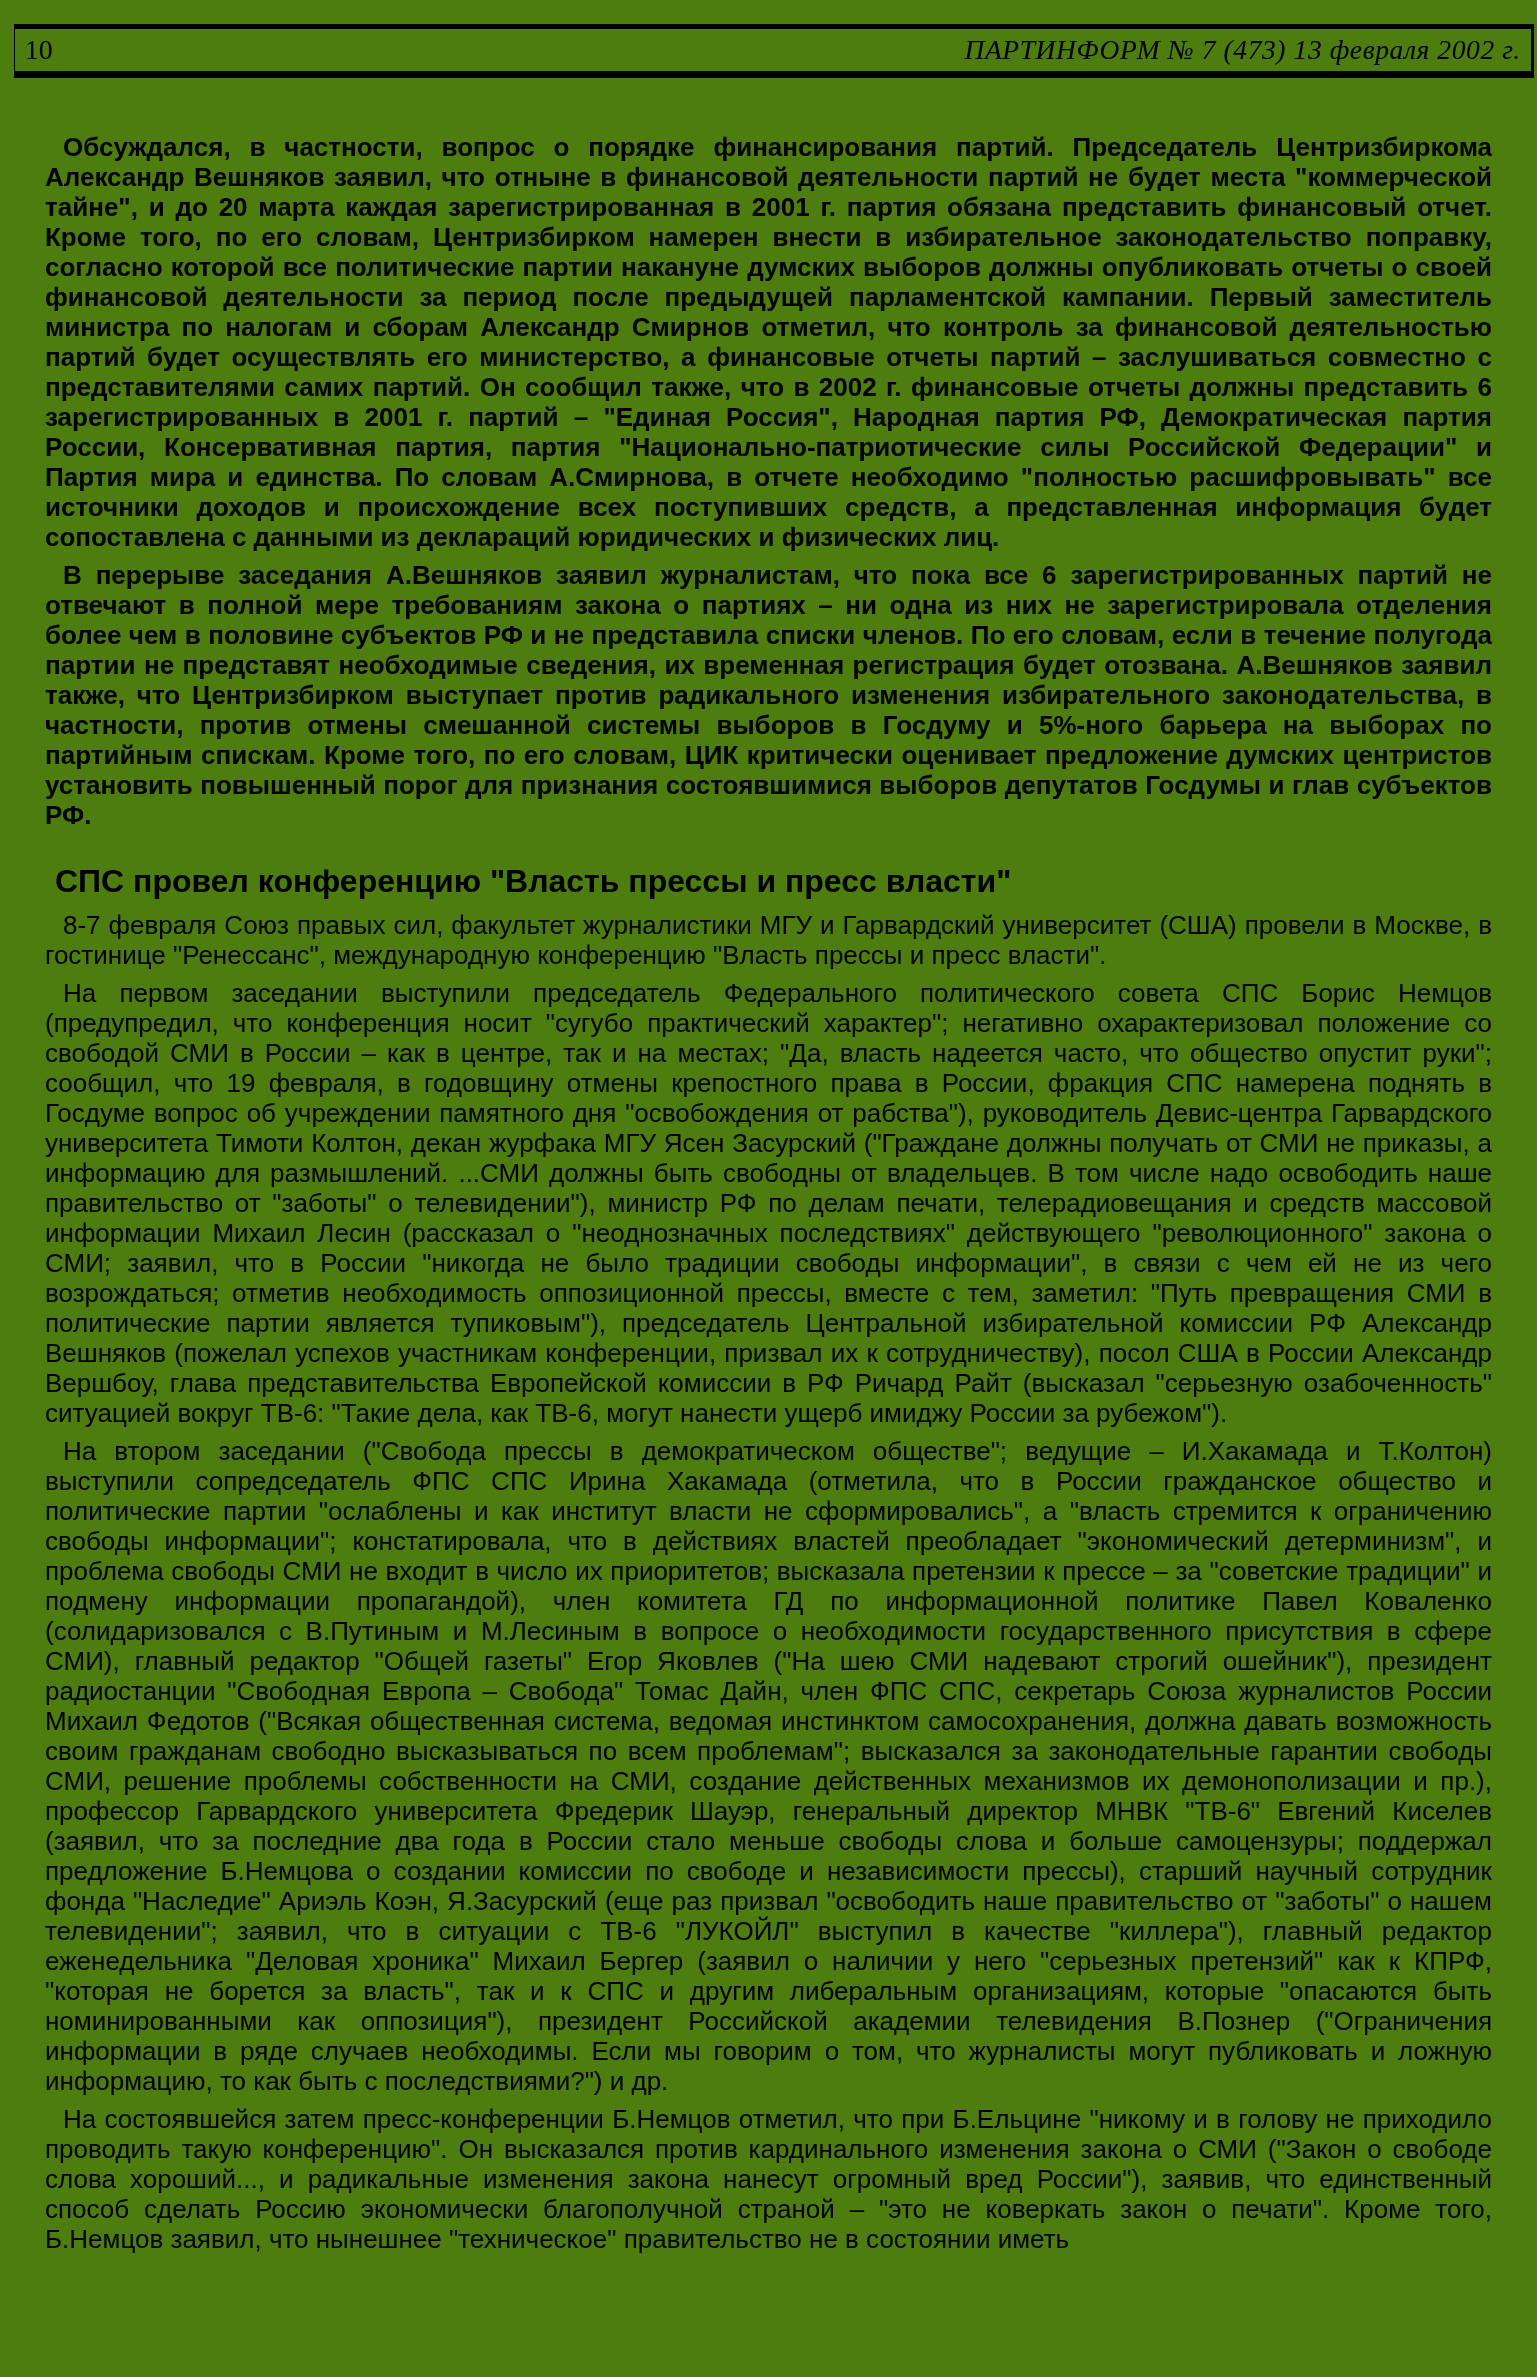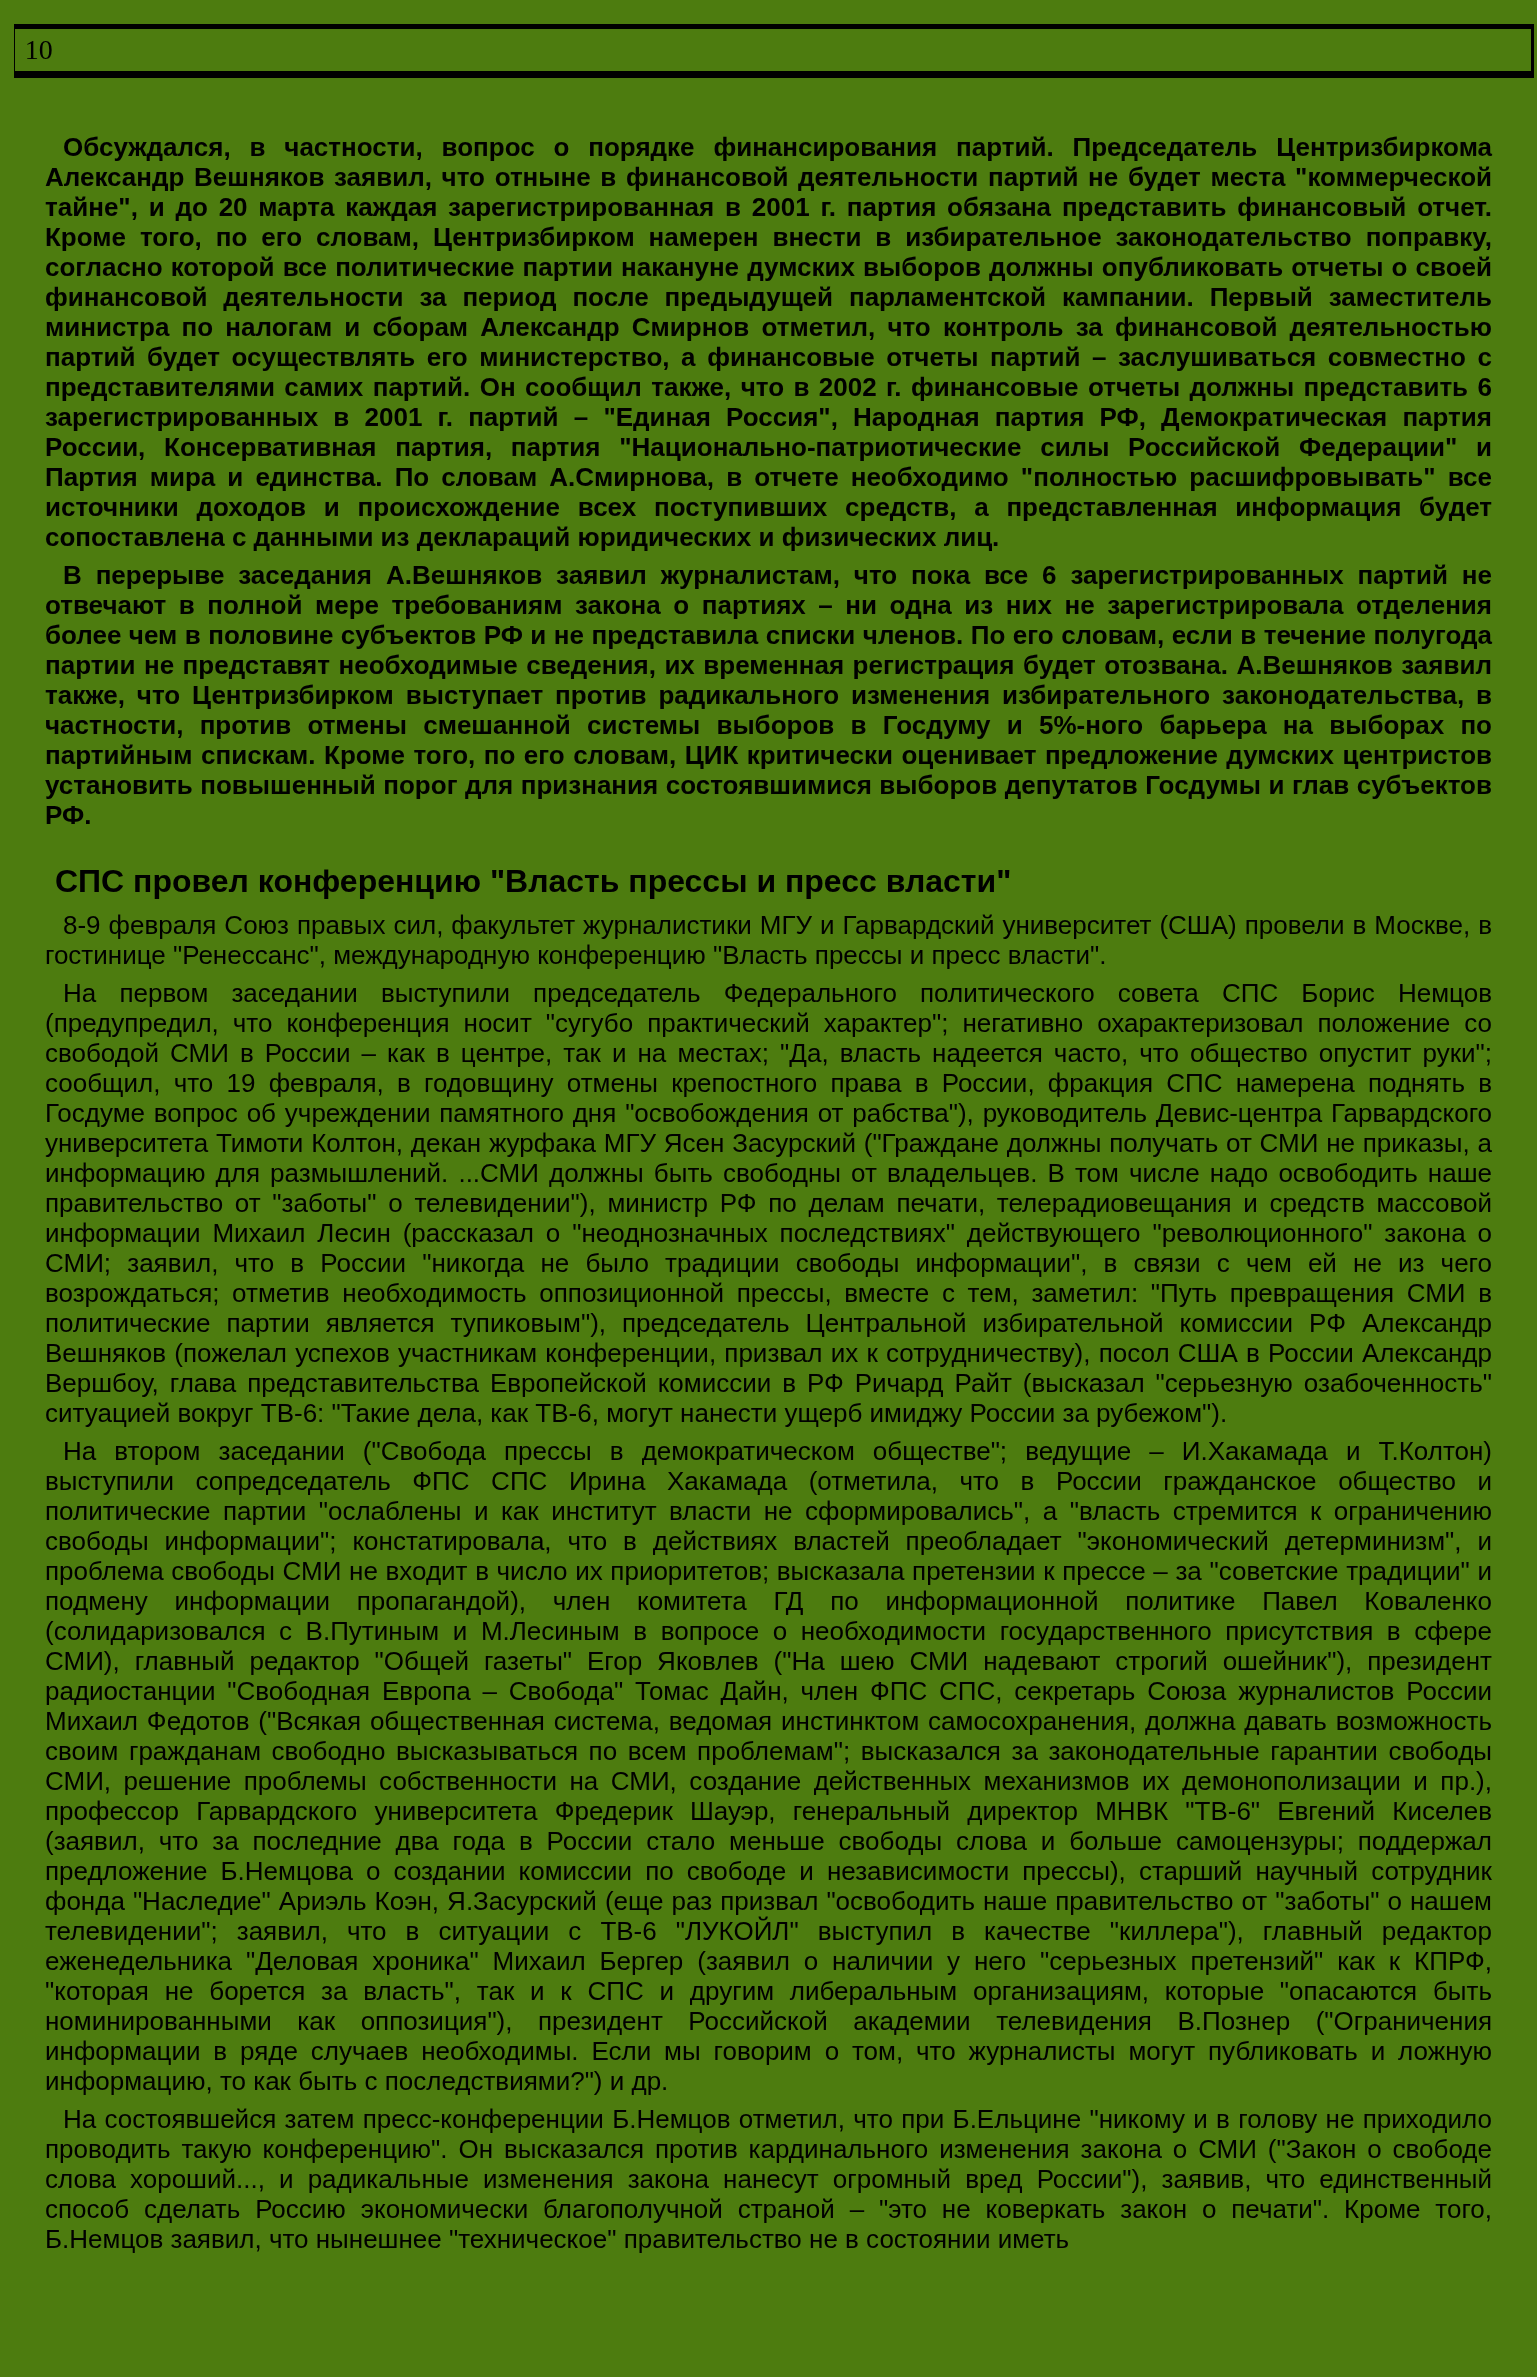--- a/index.html
+++ b/index.html
@@ -66,33 +66,34 @@
     margin: 33px 0 10.2px 0;
   }
 </style>
 </head>
 <body>
 
 <div class="page">
 
   <div class="header-box">
     <span class="page-number">10</span>
+    <span class="masthead">ПАРТИНФОРМ № 7 (473) 13 февраля 2002 г.</span>
   </div>
 
   <div class="content">
 
     <div class="lead">
       <p>Обсуждался, в частности, вопрос о порядке финансирования партий. Председатель Центризбиркома Александр Вешняков заявил, что отныне в финансовой деятельности партий не будет места "коммерческой тайне", и до 20 марта каждая зарегистрированная в 2001 г. партия обязана представить финансовый отчет. Кроме того, по его словам, Центризбирком намерен внести в избирательное законодательство поправку, согласно которой все политические партии накануне думских выборов должны опубликовать отчеты о своей финансовой деятельности за период после предыдущей парламентской кампании. Первый заместитель министра по налогам и сборам Александр Смирнов отметил, что контроль за финансовой деятельностью партий будет осуществлять его министерство, а финансовые отчеты партий – заслушиваться совместно с представителями самих партий. Он сообщил также, что в 2002 г. финансовые отчеты должны представить 6 зарегистрированных в 2001 г. партий – "Единая Россия", Народная партия РФ, Демократическая партия России, Консервативная партия, партия "Национально-патриотические силы Российской Федерации" и Партия мира и единства. По словам А.Смирнова, в отчете необходимо "полностью расшифровывать" все источники доходов и происхождение всех поступивших средств, а представленная информация будет сопоставлена с данными из деклараций юридических и физических лиц.</p>
       <p>В перерыве заседания А.Вешняков заявил журналистам, что пока все 6 зарегистрированных партий не отвечают в полной мере требованиям закона о партиях – ни одна из них не зарегистрировала отделения более чем в половине субъектов РФ и не представила списки членов. По его словам, если в течение полугода партии не представят необходимые сведения, их временная регистрация будет отозвана. А.Вешняков заявил также, что Центризбирком выступает против радикального изменения избирательного законодательства, в частности, против отмены смешанной системы выборов в Госдуму и 5%-ного барьера на выборах по партийным спискам. Кроме того, по его словам, ЦИК критически оценивает предложение думских центристов установить повышенный порог для признания состоявшимися выборов депутатов Госдумы и глав субъектов РФ.</p>
     </div>
 
     <h2 class="article-heading">СПС провел конференцию "Власть прессы и пресс власти"</h2>
 
     <div class="article-body">
-      <p>8-9 февраля Союз правых сил, факультет журналистики МГУ и Гарвардский университет (США) провели в Москве, в гостинице "Ренессанс", международную конференцию "Власть прессы и пресс власти".</p>
+      <p>8-7 февраля Союз правых сил, факультет журналистики МГУ и Гарвардский университет (США) провели в Москве, в гостинице "Ренессанс", международную конференцию "Власть прессы и пресс власти".</p>
       <p>На первом заседании выступили председатель Федерального политического совета СПС Борис Немцов (предупредил, что конференция носит "сугубо практический характер"; негативно охарактеризовал положение со свободой СМИ в России – как в центре, так и на местах; "Да, власть надеется часто, что общество опустит руки"; сообщил, что 19 февраля, в годовщину отмены крепостного права в России,  фракция СПС намерена поднять в Госдуме вопрос об учреждении памятного дня "освобождения от рабства"), руководитель Девис-центра Гарвардского университета Тимоти Колтон, декан журфака МГУ Ясен Засурский ("Граждане должны получать от СМИ не приказы, а информацию для размышлений. ...СМИ должны быть свободны от владельцев. В том числе надо освободить наше правительство от "заботы" о телевидении"), министр РФ по делам печати, телерадиовещания и средств массовой информации Михаил Лесин (рассказал о "неоднозначных последствиях" действующего "революционного" закона о СМИ; заявил, что в России "никогда не было традиции свободы информации", в связи с чем ей не из чего возрождаться; отметив необходимость оппозиционной прессы, вместе с тем, заметил: "Путь превращения СМИ в политические партии является тупиковым"), председатель Центральной избирательной комиссии РФ Александр Вешняков (пожелал успехов участникам конференции, призвал их к сотрудничеству), посол США в России Александр Вершбоу, глава представительства Европейской комиссии в РФ Ричард Райт (высказал "серьезную озабоченность" ситуацией вокруг ТВ-6: "Такие дела, как ТВ-6, могут нанести ущерб имиджу России за рубежом").</p>
       <p>На втором заседании ("Свобода прессы в демократическом обществе"; ведущие – И.Хакамада и Т.Колтон) выступили сопредседатель ФПС СПС Ирина Хакамада (отметила, что в России гражданское общество и политические партии "ослаблены и как институт власти не сформировались", а "власть стремится к ограничению свободы информации"; констатировала, что в действиях властей преобладает "экономический детерминизм", и проблема свободы СМИ не входит в число их приоритетов; высказала претензии к прессе – за "советские традиции" и подмену информации пропагандой), член комитета ГД по информационной политике Павел Коваленко (солидаризовался с В.Путиным и М.Лесиным в вопросе о необходимости государственного присутствия в сфере СМИ), главный редактор "Общей газеты" Егор Яковлев ("На шею СМИ надевают строгий ошейник"), президент радиостанции "Свободная Европа – Свобода" Томас Дайн, член ФПС СПС, секретарь Союза журналистов России Михаил Федотов ("Всякая общественная система, ведомая инстинктом самосохранения, должна давать возможность своим гражданам свободно высказываться по всем проблемам"; высказался за законодательные гарантии свободы СМИ, решение проблемы собственности на СМИ, создание действенных механизмов их демонополизации и пр.), профессор Гарвардского университета Фредерик Шауэр, генеральный директор МНВК "ТВ-6" Евгений Киселев (заявил, что за последние два года в России стало меньше свободы слова и больше самоцензуры; поддержал предложение Б.Немцова о создании комиссии по свободе и независимости прессы), старший научный сотрудник фонда "Наследие" Ариэль Коэн, Я.Засурский (еще раз призвал "освободить наше правительство от "заботы" о нашем телевидении"; заявил, что в ситуации с ТВ-6 "ЛУКОЙЛ" выступил в качестве "киллера"), главный редактор еженедельника "Деловая хроника" Михаил Бергер (заявил о наличии у него "серьезных претензий" как к КПРФ, "которая не борется за власть", так и к СПС и другим либеральным организациям, которые "опасаются быть номинированными как оппозиция"), президент Российской академии телевидения В.Познер ("Ограничения информации в ряде случаев необходимы. Если мы говорим о том, что журналисты могут публиковать и ложную информацию, то как быть с последствиями?") и др.</p>
       <p>На состоявшейся затем пресс-конференции Б.Немцов отметил, что при Б.Ельцине "никому и в голову не приходило проводить такую конференцию". Он высказался против кардинального изменения закона о СМИ ("Закон о свободе слова хороший..., и радикальные изменения закона нанесут огромный вред России"), заявив, что единственный способ сделать Россию экономически благополучной страной – "это не коверкать закон о печати". Кроме того, Б.Немцов заявил, что нынешнее "техническое" правительство не в состоянии иметь</p>
     </div>
 
   </div>
 
 </div>
 
 

